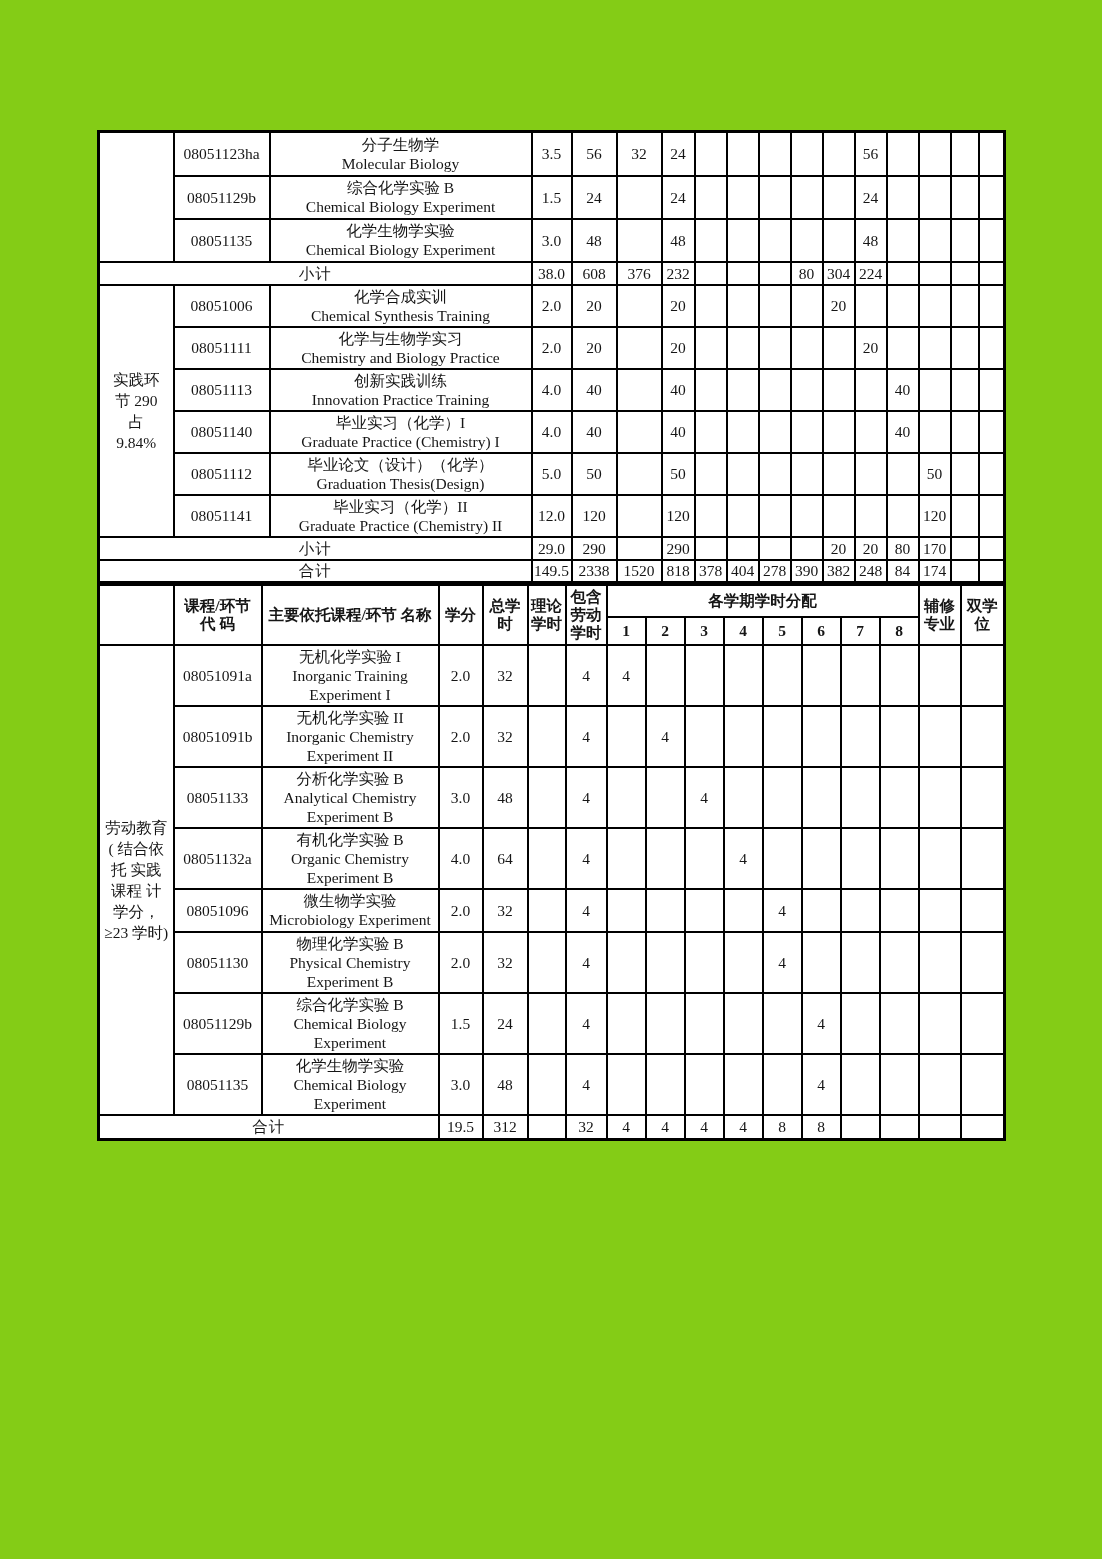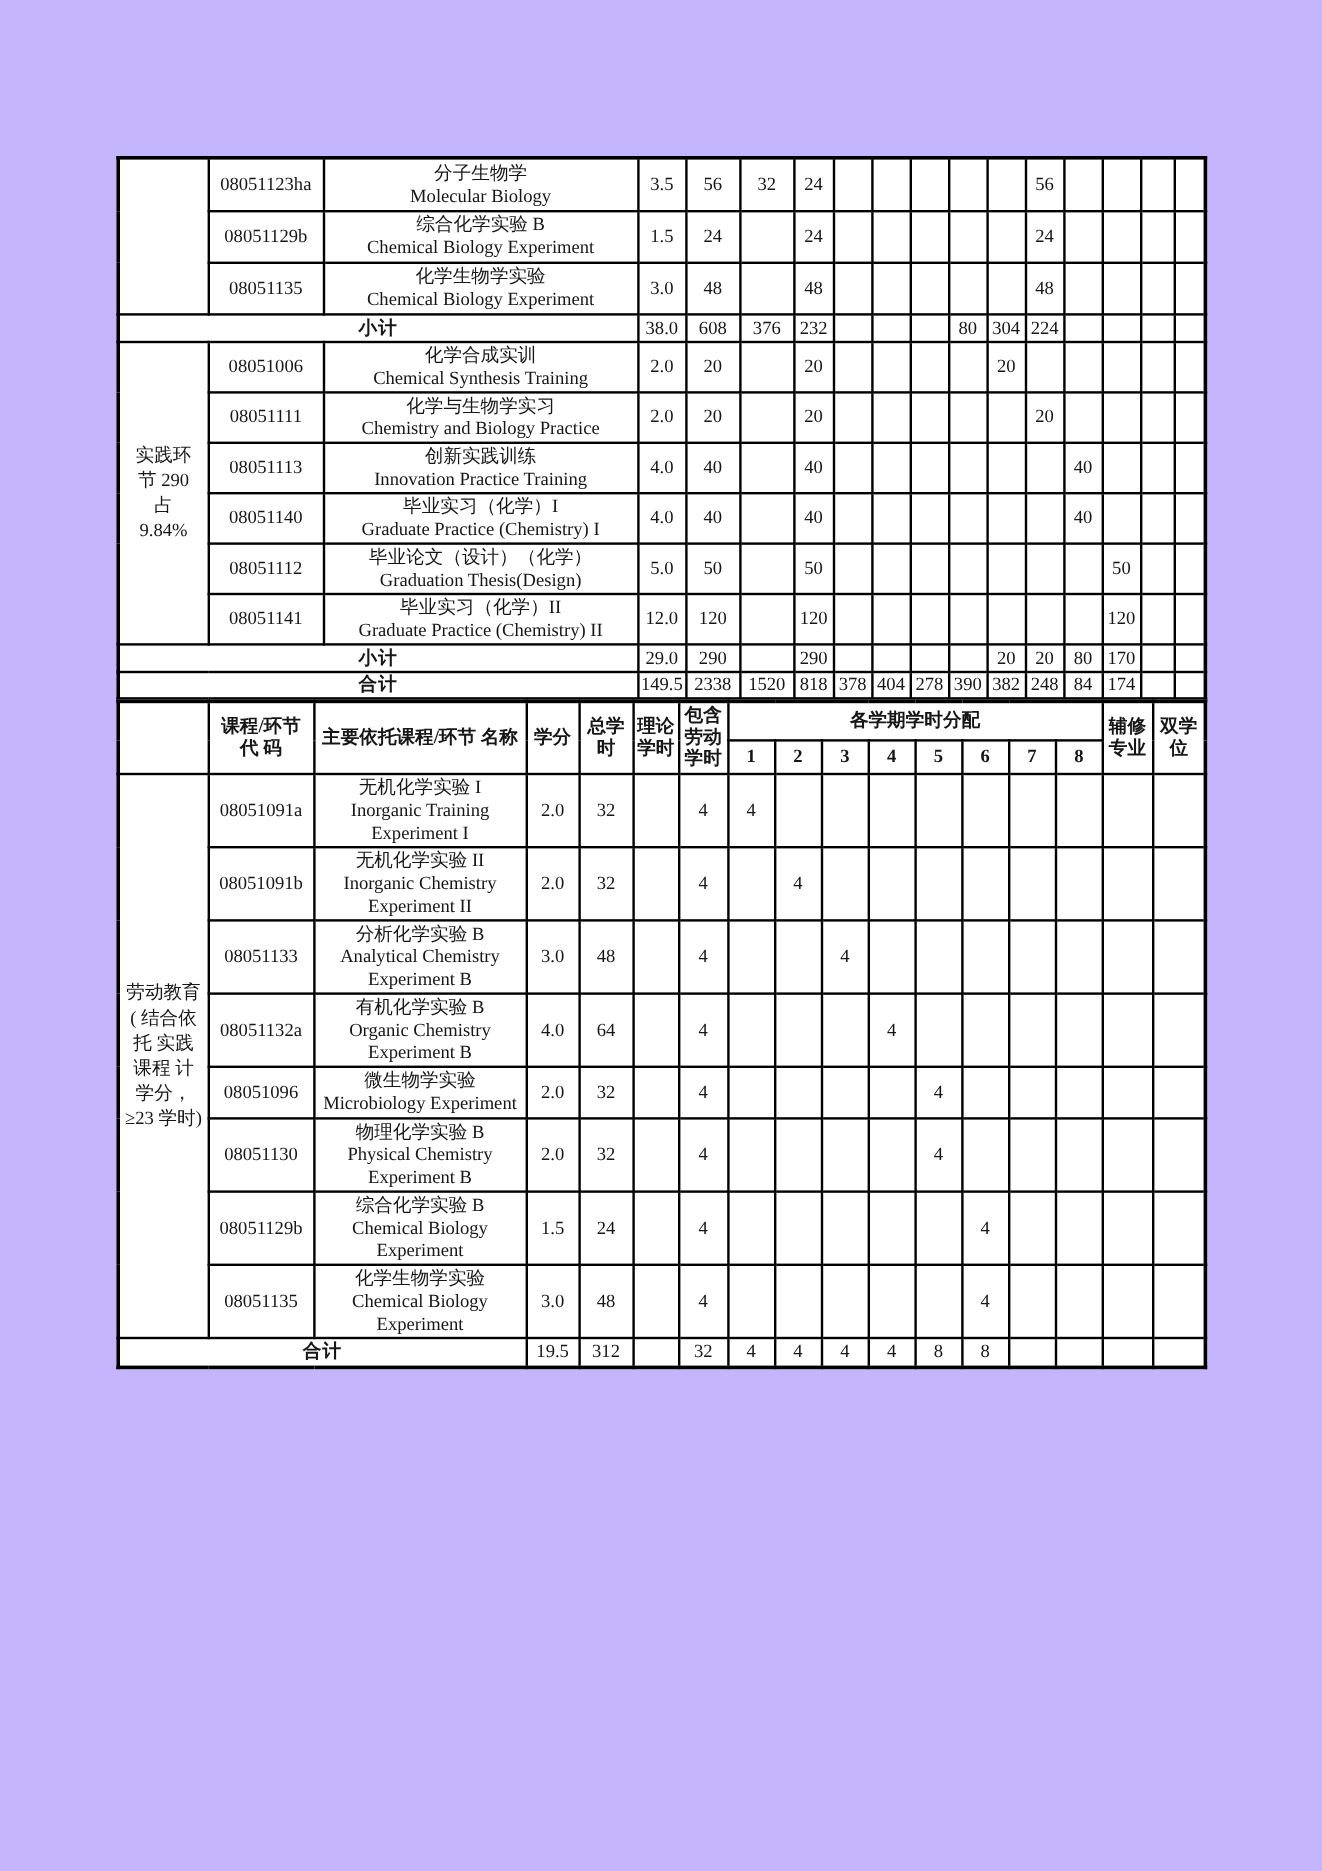--- a/index.html
+++ b/index.html
@@ -1,21 +1,21 @@
 <!DOCTYPE html>
 <html><head>
 <meta charset="utf-8">
 <style>
   * { box-sizing: border-box; margin: 0; padding: 0; }
   html, body { background: #e8e8e8; }
   .page {
     position: relative;
     width: 1102px;
     height: 1559px;
-    background: #c4b5fd;
+    background: #84cc16;
     font-family: "Liberation Serif", "DejaVu Serif", serif;
     color: #161616;
     margin: 0 auto;
     overflow: hidden;
   }
   table {
     border-collapse: collapse;
     table-layout: fixed;
     position: absolute;
     left: 97px;
@@ -31,21 +31,21 @@
     vertical-align: middle;
     text-align: center;
     padding: 0 1px;
     font-weight: 400;
     color: #161616;
     overflow: hidden;
   }
   th { font-weight: 700; line-height: 18px; }
   .name-cell { text-align: center; padding: 1px 4px; }
   .cat-cell { line-height: 21px; }
-  .label-cell { letter-spacing: 1px; font-weight: bold; }
+  .label-cell { letter-spacing: 1px; }
 </style>
 </head>
 <body>
 
 <div class="page">
   <table class="t1">
     <colgroup id="t1-cols">
         <col style="width: 75px;">
         <col style="width: 96px;">
         <col style="width: 262px;">

